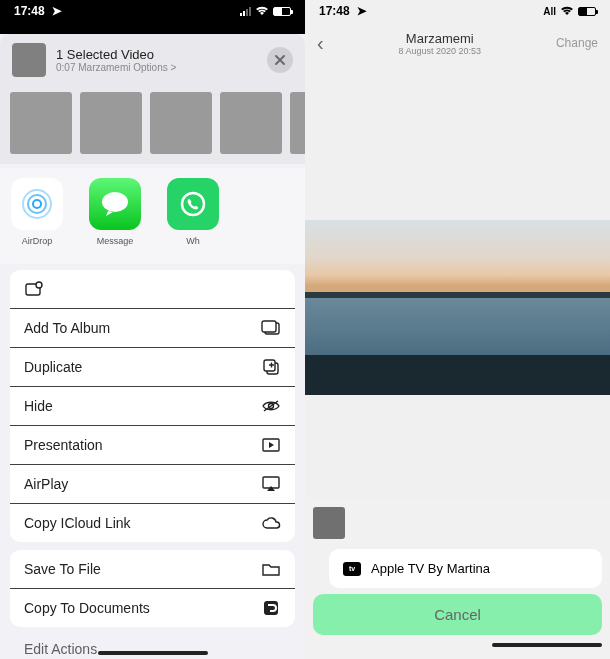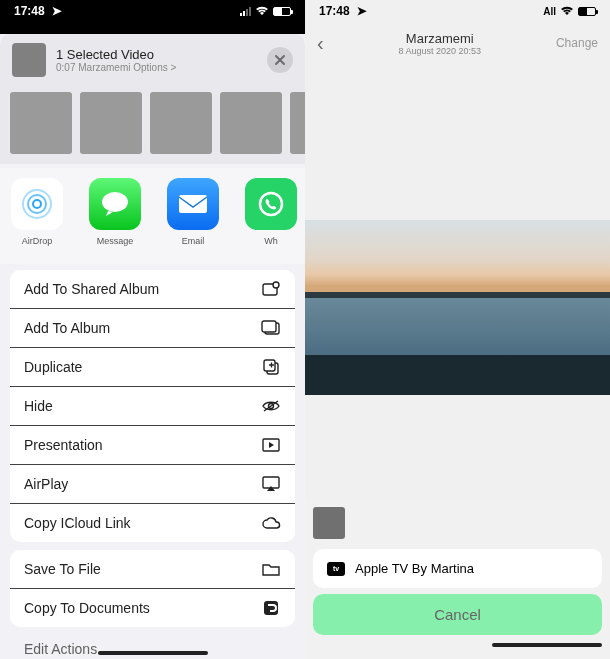--- a/index.html
+++ b/index.html
@@ -62,21 +62,21 @@
 
     .photo { position:absolute; top:220px; left:0; right:0; height:175px; background:#5a7a8a; overflow:hidden; }
     .sky { position:absolute; top:0; left:0; right:0; height:78px; background:linear-gradient(#d8e0e4 0%, #e2d6c8 50%, #e8c8a8 70%, #d4a878 85%); }
     .sea { position:absolute; top:78px; left:0; right:0; height:62px; background:linear-gradient(#6a8a9a, #4a6a80); }
     .land { position:absolute; top:72px; left:0; right:0; height:12px; background:#2a3a40; }
     .shore { position:absolute; bottom:0; left:0; right:0; height:40px; background:#1a2830; }
 
     .r-bottom { position:absolute; bottom:0; left:0; right:0; background:rgba(240,240,240,.95); padding:8px; }
     .thumb-strip { height:36px; display:flex; gap:4px; margin-bottom:6px; }
     .thumb-strip .t { width:32px; height:32px; background:#707070; border-radius:3px; }
-    .airplay-row { background:#fff; border-radius:10px; padding:12px 14px; display:flex; align-items:center; gap:10px; font-size:13px; margin-bottom:6px; }
+    .airplay-row { background:#fff; border-radius:10px; padding:12px 14px; display:flex; align-items:center; gap:10px; font-size:13px; margin-bottom:6px;margin-left:16px; }
     .airplay-row .tv { width:18px; height:14px; background:#000; border-radius:3px; display:flex; align-items:center; justify-content:center; color:#fff; font-size:7px; font-weight:700; }
     .cancel { background:#86efac; border-radius:10px; padding:12px; text-align:center; font-size:15px; color:#666; margin-bottom:12px; }
 
     svg { display:block; }
   </style>
 </head>
 <body>
 
 <div class="pane left">
   <div class="black-strip"></div>
@@ -138,43 +138,33 @@
     <div class="app">
       <div class="ic ic-msg">
         <svg width="34" height="30" viewBox="0 0 34 30">
             <ellipse cx="17" cy="13" rx="13" ry="10" fill="#fff"></ellipse>
             <path d="M10 22 L8 27 L15 23 Z" fill="#fff"></path>
           </svg>
       </div>
       <div class="lab">Message</div>
     </div>
     <div class="app">
-      <div class="ic ic-mail">
-        <svg width="36" height="26" viewBox="0 0 36 26">
-            <rect x="4" y="4" width="28" height="18" rx="2" fill="#fff"></rect>
-            <path d="M4 6 L18 16 L32 6" fill="none" stroke="#1a78e0" stroke-width="1.5"></path>
-          </svg>
-      </div>
-      <div class="lab">Email</div>
-    </div>
-    <div class="app">
       <div class="ic ic-wa">
         <svg width="32" height="32" viewBox="0 0 32 32">
             <circle cx="16" cy="16" r="11" fill="none" stroke="#fff" stroke-width="2.5"></circle>
             <path d="M12 11c-1 0-2 2-1 4s3 5 6 6 4 0 4-1-1-2-2-2-2 1-3 0-2-2-2-3 1-1 0-2-1-2-2-2z" fill="#fff"></path>
           </svg>
       </div>
       <div class="lab">Wh</div>
     </div>
   </div>
 
   <div class="actions">
     <div class="group">
       <div class="row">
-          <span>Add To Shared Album</span>
           <span class="glyph">
             <svg width="20" height="16" viewBox="0 0 20 16">
               <rect x="2" y="3" width="14" height="11" rx="2" fill="none" stroke="#222" stroke-width="1.4"></rect>
               <circle cx="15" cy="4" r="3" fill="#fff" stroke="#222" stroke-width="1.4"></circle>
             </svg>
           </span>
         </div>
       <div class="row">
           <span>Add To Album</span>
           <span class="glyph">

